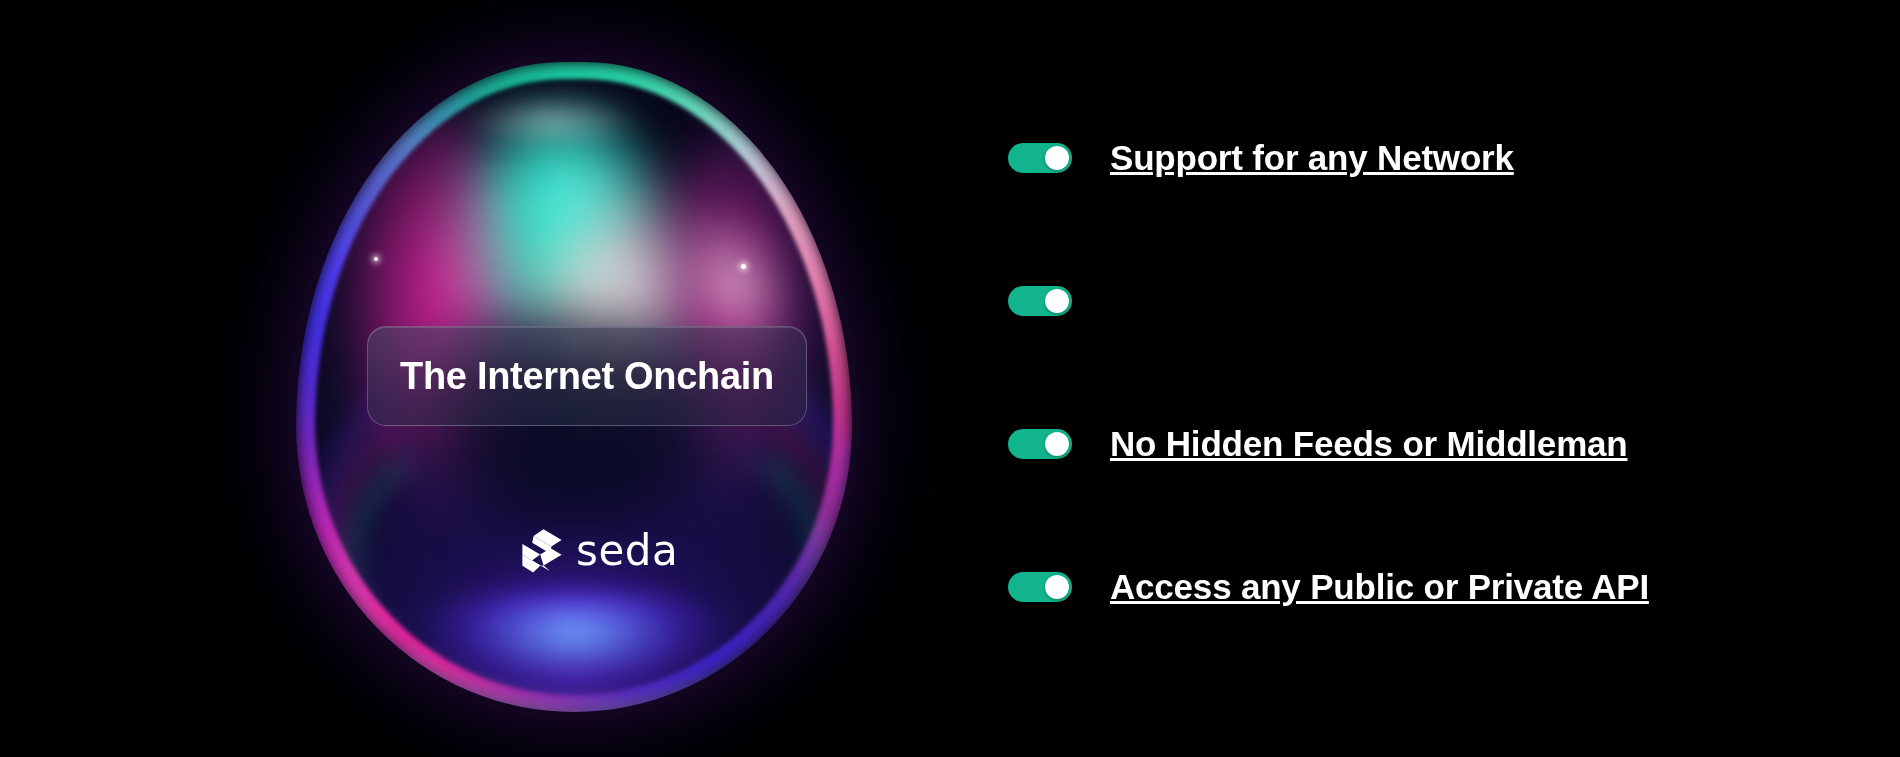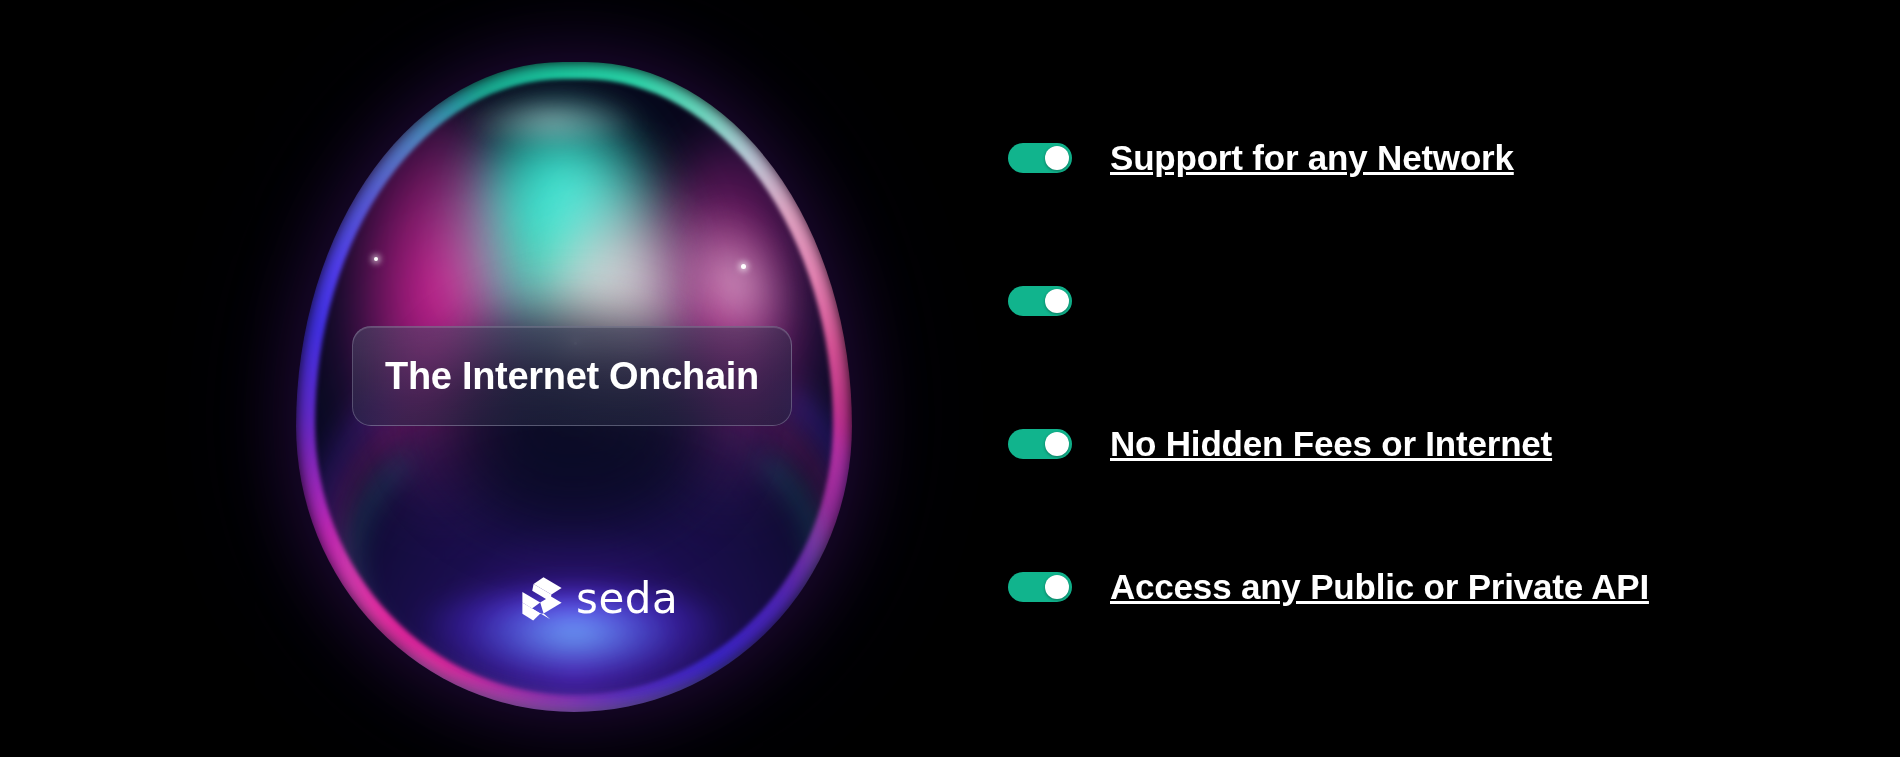--- a/index.html
+++ b/index.html
@@ -276,21 +276,21 @@
     background: #ffffff;
     box-shadow: 0 0 6px 2px rgba(255,255,255,0.75);
   }
   .spark.s1 { left: 14%; top: 30%; }
   .spark.s2 { left: 80%; top: 31%; width: 5px; height: 5px; }
   .spark.s3 { left: 50%; top: 43%; width: 3px; height: 3px; opacity: .85; }
 
   
   .glass-card {
     position: absolute;
-    left: 352px;
+    left: 367px;
     top: 326px;
     width: 438px;
     height: 98px;
     border-radius: 19px;
     background: linear-gradient(170deg, rgba(74,80,106,0.52) 0%, rgba(48,52,78,0.46) 48%, rgba(38,40,66,0.50) 100%);
     border: 1px solid rgba(198,200,222,0.30);
     backdrop-filter: blur(12px);
     -webkit-backdrop-filter: blur(12px);
     box-shadow: inset 0 1px 0 rgba(255,255,255,0.14);
     display: flex;
@@ -308,21 +308,20 @@
   }
 
   
   .seda-logo {
     position: absolute;
     left: 521px;
     top: 528px;
     display: flex;
     align-items: center;
     gap: 13px;
-    margin-top: 48px;
   }
   .seda-mark {
     display: block;
     width: 42px;
     height: 46px;
   }
   .seda-word {
     color: #ffffff;
     font-size: 42px;
     font-weight: 500;
@@ -433,21 +432,21 @@
     <div class="feature-row">
       <div class="toggle">
         <div class="toggle-knob"></div>
       </div>
     </div>
 
     <div class="feature-row">
       <div class="toggle">
         <div class="toggle-knob"></div>
       </div>
-      <span class="feature-label">No Hidden Fees or Internet</span>
+      <span class="feature-label">No Hidden Feeds or Middleman</span>
     </div>
 
     <div class="feature-row">
       <div class="toggle">
         <div class="toggle-knob"></div>
       </div>
       <span class="feature-label">Access any Public or Private API</span>
     </div>
 
   </div>

